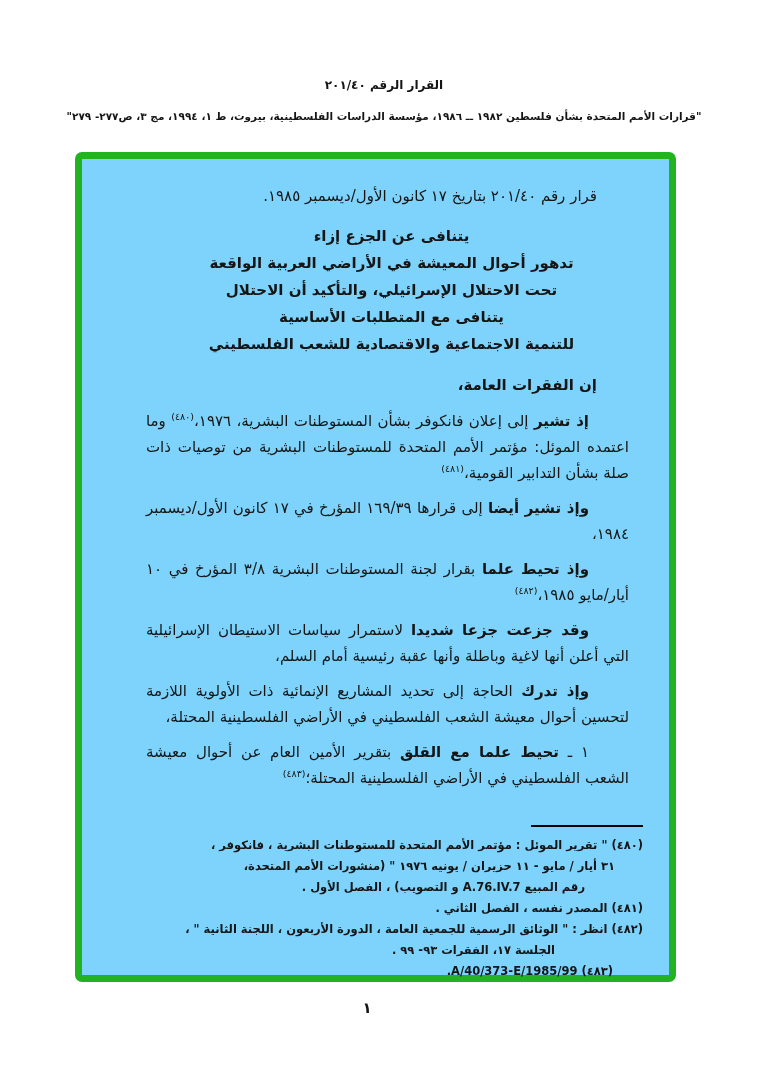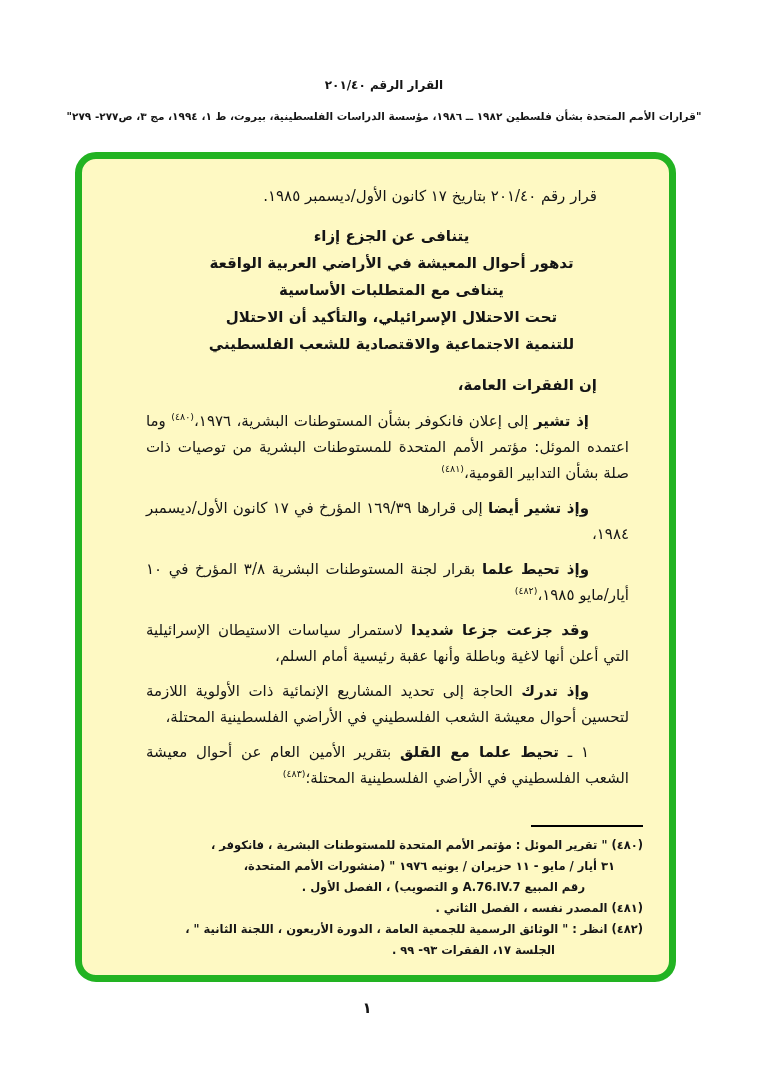--- a/index.html
+++ b/index.html
@@ -16,22 +16,22 @@
     font-weight:bold;font-size:12px;letter-spacing:0.5px;
   }
   .doc-source{
     position:absolute;top:110px;left:0;right:0;
     direction:rtl;text-align:center;white-space:nowrap;
     font-weight:bold;font-size:10.5px;
   }
 
   .green-frame{
     position:absolute;left:75px;top:152px;width:601px;height:830px;
-    box-sizing:border-box;border:7px solid #22b322;border-radius:21px;
-    background:#fef9c3;
+    box-sizing:border-box;border:7px solid #22b322;border-radius:7px;
+    background:#7dd3fc;
   }
   .content{
     position:absolute;top:0;left:0;right:0;bottom:0;
     padding:24px 32px 0 64px;
     direction:rtl;
   }
 
   .intro{
     margin:0 0 14px 0;font-size:15px;line-height:26px;
     text-align:justify;text-indent:40px;
@@ -80,22 +80,22 @@
   <div class="doc-source">"قرارات الأمم المتحدة بشأن فلسطين ١٩٨٢ ــ ١٩٨٦، مؤسسة الدراسات الفلسطينية، بيروت، ط ١، ١٩٩٤، مج ٣، ص٢٧٧- ٢٧٩"</div>
 
   <div class="green-frame">
     <div class="content">
 
       <p class="intro">قرار رقم ٢٠١/٤٠ بتاريخ ١٧ كانون الأول/ديسمبر ١٩٨٥.</p>
 
       <div class="heading" id="heading">
           <div class="hline">يتنافى عن الجزع إزاء</div>
           <div class="hline">تدهور أحوال المعيشة في الأراضي العربية الواقعة</div>
+          <div class="hline">تحت الاحتلال الإسرائيلي، والتأكيد أن الاحتلال</div>
           <div class="hline">يتنافى مع المتطلبات الأساسية</div>
-          <div class="hline">تحت الاحتلال الإسرائيلي، والتأكيد أن الاحتلال</div>
           <div class="hline">للتنمية الاجتماعية والاقتصادية للشعب الفلسطيني</div>
         </div>
 
       <p class="salutation">إن الفقرات العامة،</p>
 
       <div id="paragraphs">
           <p class="para"><span class="b">إذ تشير</span><span> إلى إعلان فانكوفر بشأن المستوطنات البشرية، ١٩٧٦،</span><sup>(٤٨٠)</sup><span> وما اعتمده الموئل: مؤتمر الأمم المتحدة للمستوطنات البشرية من توصيات ذات صلة بشأن التدابير القومية،</span><sup>(٤٨١)</sup></p>
           <p class="para"><span class="b">وإذ تشير أيضا</span><span> إلى قرارها ١٦٩/٣٩ المؤرخ في ١٧ كانون الأول/ديسمبر ١٩٨٤،</span></p>
           <p class="para"><span class="b">وإذ تحيط علما</span><span> بقرار لجنة المستوطنات البشرية ٣/٨ المؤرخ في ١٠ أيار/مايو ١٩٨٥،</span><sup>(٤٨٢)</sup></p>
           <p class="para"><span class="b">وقد جزعت جزعا شديدا</span><span> لاستمرار سياسات الاستيطان الإسرائيلية التي أعلن أنها لاغية وباطلة وأنها عقبة رئيسية أمام السلم،</span></p>
@@ -105,20 +105,21 @@
 
       <div class="fn-sep"></div>
 
       <div class="footnotes" id="footnotes">
           <div class="fn">(٤٨٠) " تقرير الموئل : مؤتمر الأمم المتحدة للمستوطنات البشرية ، فانكوفر ،</div>
           <div class="fn ind1">٣١ أيار / مايو - ١١ حزيران / يونيه ١٩٧٦ " (منشورات الأمم المتحدة،</div>
           <div class="fn ind2">رقم المبيع A.76.IV.7 و التصويب) ، الفصل الأول .</div>
           <div class="fn">(٤٨١) المصدر نفسه ، الفصل الثاني .</div>
           <div class="fn">(٤٨٢) انظر : " الوثائق الرسمية للجمعية العامة ، الدورة الأربعون ، اللجنة الثانية " ،</div>
           <div class="fn ind3">الجلسة ١٧، الفقرات ٩٣- ٩٩ .</div>
+          <div class="fn ind4">(٤٨٣) A/40/373-E/1985/99.</div>
         </div>
 
     </div>
   </div>
 
   <div class="page-number">١</div>
 
 </div>
 
 </body></html>

